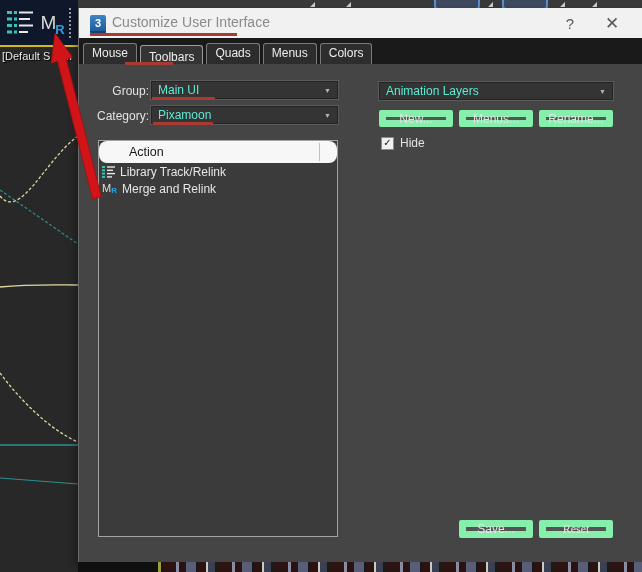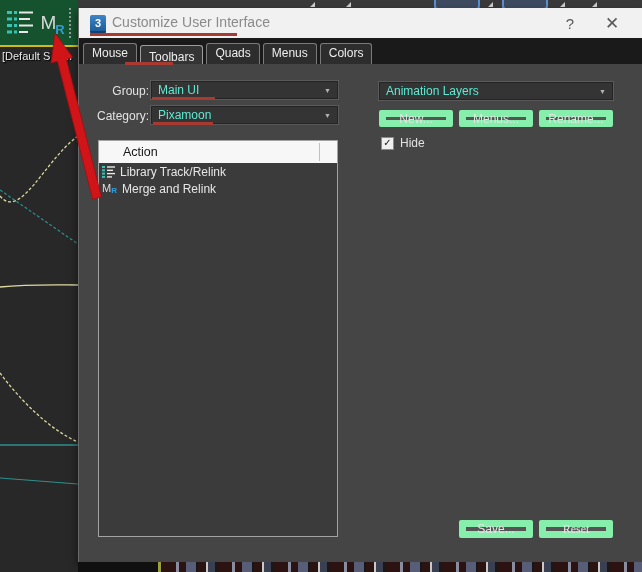--- a/index.html
+++ b/index.html
@@ -1,21 +1,21 @@
 <!DOCTYPE html>
 <html><head>
 <meta charset="utf-8">
 <style>
   html,body{margin:0;padding:0;background:#1c1c1c;}
   .screen{position:relative;width:642px;height:572px;overflow:hidden;
           font-family:"Liberation Sans",sans-serif;background:#282828;}
   .abs{position:absolute;}
 
   
-  .toolbar{left:0;top:0;width:78px;height:45px;background:#14532d;}
+  .toolbar{left:0;top:0;width:78px;height:45px;background:#0f172a;}
   .tbtn{position:absolute;width:30px;height:32px;display:flex;align-items:center;justify-content:center;}
   .mr-m{color:#d9d9d9;font-size:19px;line-height:19px;}
   .mr-r{color:#2d9fe0;font-size:13px;font-weight:bold;position:relative;top:5px;left:-1px;}
   .sep-dotted{position:absolute;left:69px;top:8px;height:30px;width:0;border-left:2px dotted #989898;}
 
   
   .topstrip{left:78px;top:0;width:564px;height:8px;background:#3a3a3a;overflow:hidden;}
   .bluesliver{position:absolute;top:-12px;height:18px;width:42px;background:#3d4a60;
               border:2px solid #5a8fd0;border-radius:4px;}
   .tri{position:absolute;bottom:1px;width:0;height:0;border-left:5px solid transparent;border-bottom:5px solid #cfcfcf;}
@@ -48,21 +48,21 @@
   .flabel{position:absolute;width:70px;text-align:right;color:#e2e2e2;font-size:12px;}
   .dropdown{position:absolute;height:18px;background:#343434;border:1px solid #242424;
             box-shadow:0 0 0 1px #5a5a5a;display:flex;align-items:center;justify-content:space-between;
             padding:0 6px;box-sizing:border-box;}
   .dropdown .val{color:#5eead4;font-size:12px;white-space:nowrap;}
   .dropdown .arr{color:#b2b2b2;font-size:7px;}
 
   .actionlist{position:absolute;left:19px;top:132px;width:240px;height:397px;background:#3b3b3b;
               border:1px solid #a3a3a3;box-sizing:border-box;}
   .al-header{position:relative;height:22px;background:#f7f7f7;color:#161616;font-size:12.5px;
-             display:flex;align-items:center;padding-left:24px;}
+             display:flex;align-items:center;padding-left:30px;border-radius:8px;}
   .al-colsep{position:absolute;right:17px;top:2px;bottom:2px;width:1px;background:#c0c0c0;}
   .al-row{display:flex;align-items:center;gap:5px;height:17px;padding-left:3px;color:#e6e6e6;font-size:12px;cursor:default;}
   .mrsmall{display:inline-flex;width:15px;justify-content:center;}
   .mrsmall .m{color:#dedede;font-size:11px;line-height:11px;}
   .mrsmall .r{color:#2d9fe0;font-size:8px;font-weight:bold;position:relative;top:3px;}
 
   .btn{position:absolute;width:74px;height:17px;background:#545454;border:7px solid #86efac;
        border-radius:2px;color:#e4e4e4;font-size:12px;display:flex;align-items:center;justify-content:center;
        box-sizing:border-box;cursor:default;}
   .btn.tall{height:18px;}

